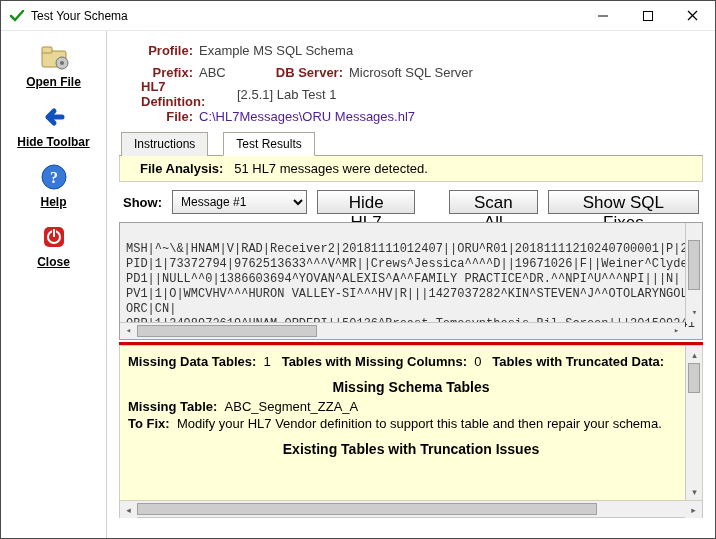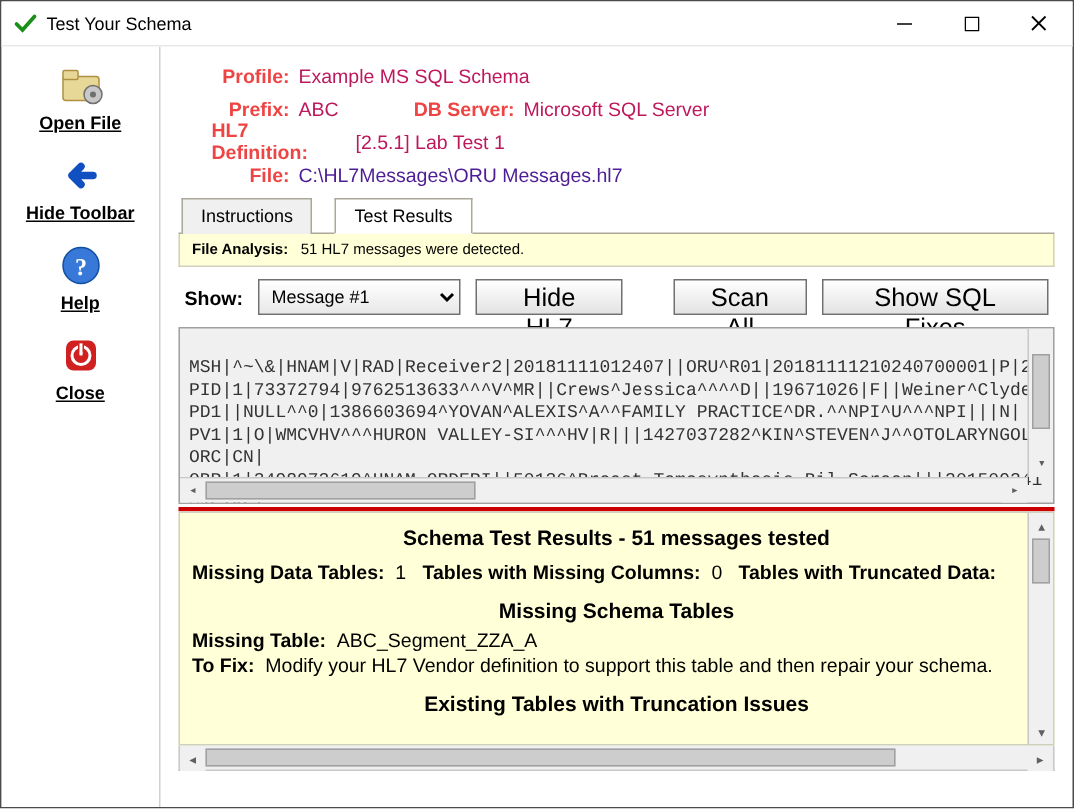--- a/index.html
+++ b/index.html
@@ -10,27 +10,27 @@
 .titlebar .title { flex: 1; font-size: 12px; color: #000; }
 .winbtns { display: flex; height: 100%; }
 .winbtn { width: 45px; display: flex; align-items: center; justify-content: center; font-size: 14px; color: #000; }
 .body { flex: 1; display: flex; overflow: hidden; }
 .sidebar { width: 106px; background: #fff; border-right: 1px solid #d0d0d0; display: flex; flex-direction: column; align-items: center; padding-top: 6px; gap: 2px; }
 .sbitem { width: 94px; display: flex; flex-direction: column; align-items: center; padding: 4px 0 6px; cursor: pointer; text-decoration: underline; }
 .sbitem .lbl { font-weight: bold; font-size: 12px; color: #000; margin-top: 2px; }
 .main { flex: 1; display: flex; flex-direction: column; padding: 8px 12px 0 12px; overflow: hidden; }
 .info { margin-bottom: 4px; }
 .info-row { display: flex; align-items: center; height: 22px; font-size: 13px; }
-.info-lbl { font-weight: bold; color: #ef4444; text-align: right; padding-right: 6px; }
-.info-val { color: #be185d; }
+.info-lbl { font-weight: bold; color: #7f1d1d; text-align: right; padding-right: 6px; }
+.info-val { color: #404040; }
 .info-val.black { color: #4c1d95; }
 .tabs { display: flex; border-bottom: 1px solid #aca899; margin-bottom: 0; padding-left: 2px; gap: 13px; }
 .tab { padding: 4px 12px 4px; border: 1px solid #aca899; border-bottom: none; background: #f0f0f0; margin-right: 2px; font-size: 12px; position: relative; top: 1px; cursor: pointer; }
 .tab.active { background: #fff; border-bottom: 1px solid #fff; }
-.analysis-bar { background: #ffffd8; border: 1px solid #d0d0c0; border-top: none; padding: 5px 8px; font-size: 10px; }
+.analysis-bar { background: #ffffd8; border: 1px solid #d0d0c0; border-top: none; padding: 5px 20px; font-size: 13px; }
 .analysis-bar b { font-weight: bold; }
 .ctrl-row { display: flex; align-items: center; gap: 10px; padding: 8px 4px; }
 .ctrl-row .lbl { font-weight: bold; font-size: 13px; }
 select { font-size: 12px; padding: 2px 4px; width: 140px; height: 24px; border: 1px solid #707070; background: linear-gradient(#fff,#e8e8e8); }
 button.btn { font-size: 17px; padding: 2px 14px; height: 24px; border: 1px solid #707070; background: linear-gradient(#fff,#e3e3e3); cursor: pointer; }
 .hl7box { border: 1px solid #a0a0a0; background: #f0f0f0; font-family: "Courier New", monospace; font-size: 12px; color: #333; padding: 4px 6px; height: 118px; overflow: hidden; position: relative; line-height: 15px; white-space: pre; }
 .hl7box .vscroll { position: absolute; right: 0; top: 0; bottom: 17px; width: 17px; background: #f0f0f0; border-left: 1px solid #c8c8c8; }
 .hl7box .hscroll { position: absolute; left: 0; right: 17px; bottom: 0; height: 17px; background: #f0f0f0; border-top: 1px solid #c8c8c8; display:flex; }
 .scroll-arrow { width: 17px; height: 17px; display: flex; align-items: center; justify-content: center; font-size: 9px; color: #606060; background: #f0f0f0; }
 .scroll-thumb { background: #cdcdcd; border: 1px solid #a0a0a0; }
@@ -171,21 +171,20 @@
         <div class="hscroll">
           <div class="scroll-arrow">◂</div>
           <div style="flex:1;position:relative"><div class="scroll-thumb" style="position:absolute;top:2px;bottom:2px;left:0;width:180px"></div></div>
           <div class="scroll-arrow">▸</div>
         </div>
       </div>
 
       <div class="redsep"></div>
 
       <div class="results">
-        <h3>Schema Test Results - 51 messages tested</h3>
         <div class="line">
           <b>Missing Data Tables:</b>&nbsp;&nbsp;<span>1</span>
           &nbsp;&nbsp;<b>Tables with Missing Columns:</b>&nbsp;&nbsp;<span>0</span>
           &nbsp;&nbsp;<b>Tables with Truncated Data:</b>
         </div>
         <h4>Missing Schema Tables</h4>
         <div class="line">
           <b>Missing Table:</b>&nbsp;&nbsp;<span>ABC_Segment_ZZA_A</span>
         </div>
         <div class="line">

